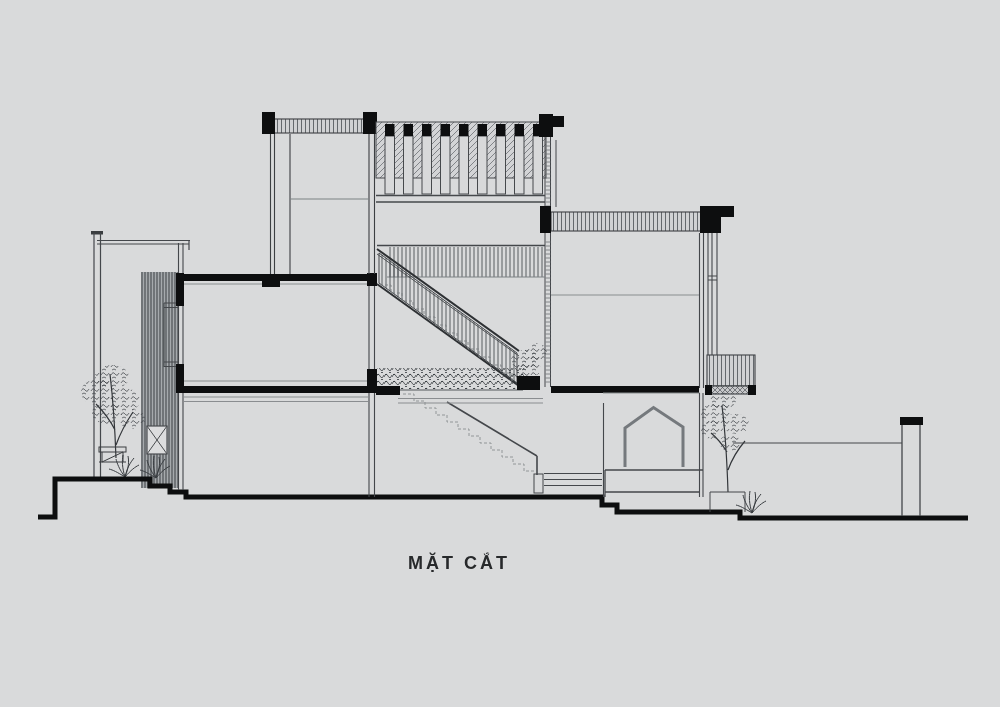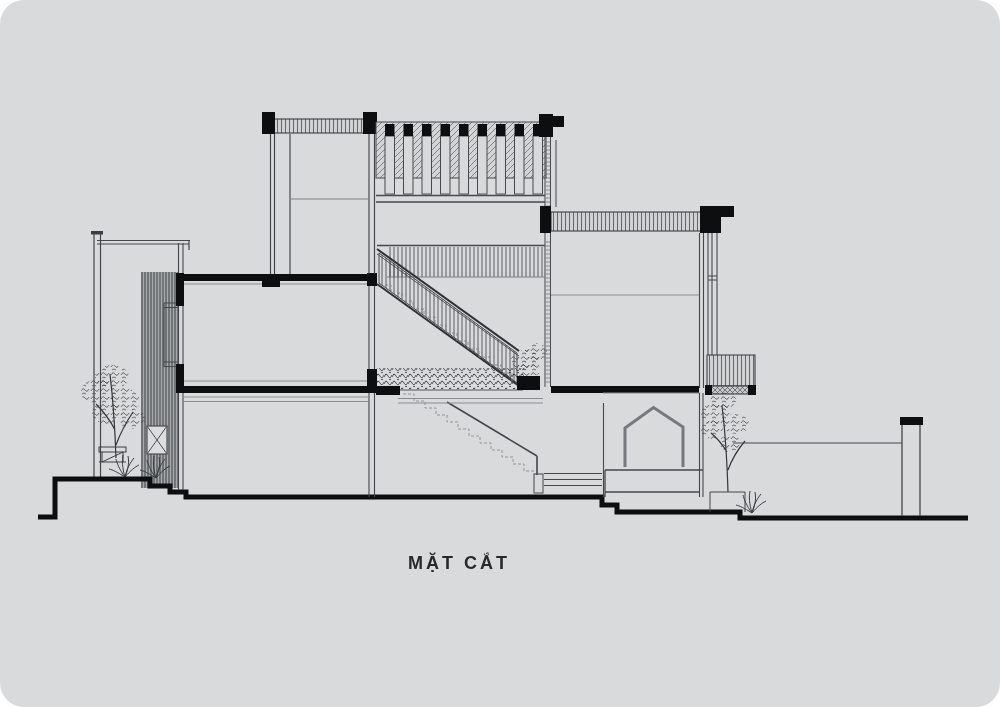--- a/index.html
+++ b/index.html
@@ -1,17 +1,17 @@
 <!DOCTYPE html>
 <html><head>
 <meta charset="utf-8">
 <style>
   html,body{margin:0;padding:0;}
   body{width:1000px;height:707px;overflow:hidden;font-family:"Liberation Sans",sans-serif;}
-  .canvas{position:relative;width:1000px;height:707px;background:#d9dadb;border-radius:24px;}
+  .canvas{position:relative;width:1000px;height:707px;background:#d9dadb;}
   .canvas svg{position:absolute;left:0;top:0;}
   .drawing-title{
     position:absolute;left:459px;top:553px;transform:translateX(-50%);
     font-size:18px;font-weight:700;letter-spacing:3px;color:#27292b;
     white-space:nowrap;font-family:"Liberation Sans",sans-serif;
   }
 </style>
 </head>
 <body>
 

